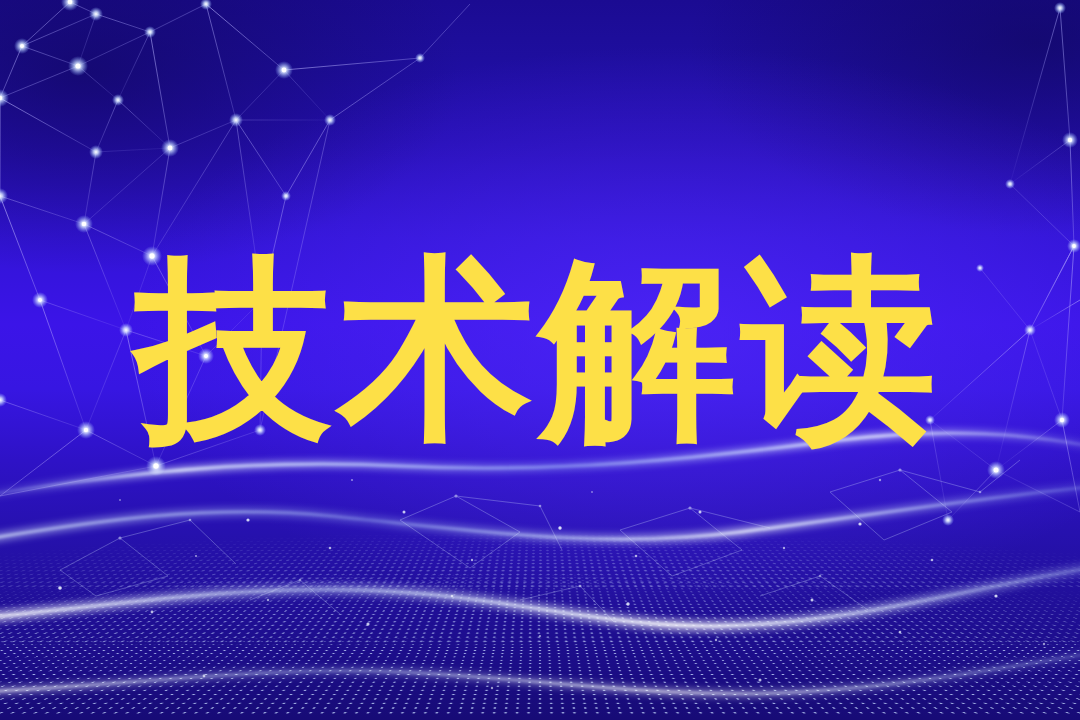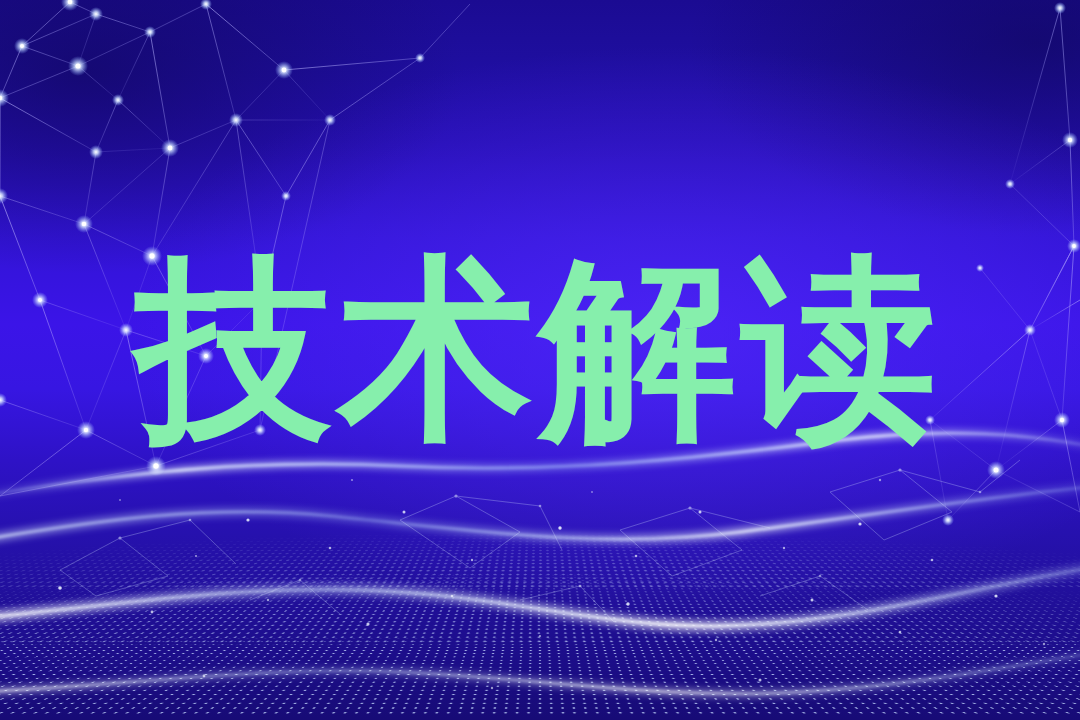--- a/index.html
+++ b/index.html
@@ -84,21 +84,21 @@
     justify-content: center;
     z-index: 40;
   }
 
   #headline-text {
     font-family: "DejaVu Sans", "Liberation Sans", sans-serif;
     font-weight: 700;
     font-size: 196px;
     line-height: 1;
     letter-spacing: 6px;
-    color: #86efac;
+    color: #fde047;
     white-space: nowrap;
     text-rendering: geometricPrecision;
     -webkit-font-smoothing: antialiased;
   }
 </style>
 </head>
 <body>
 
 <div id="banner">
 

